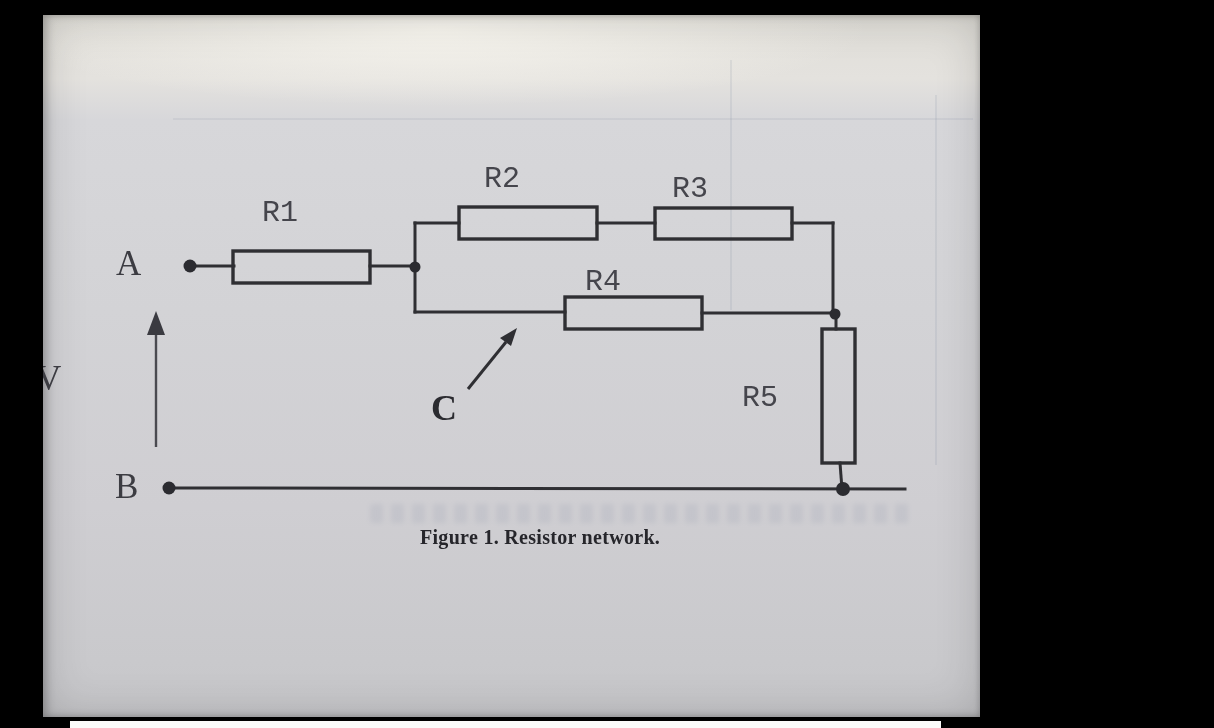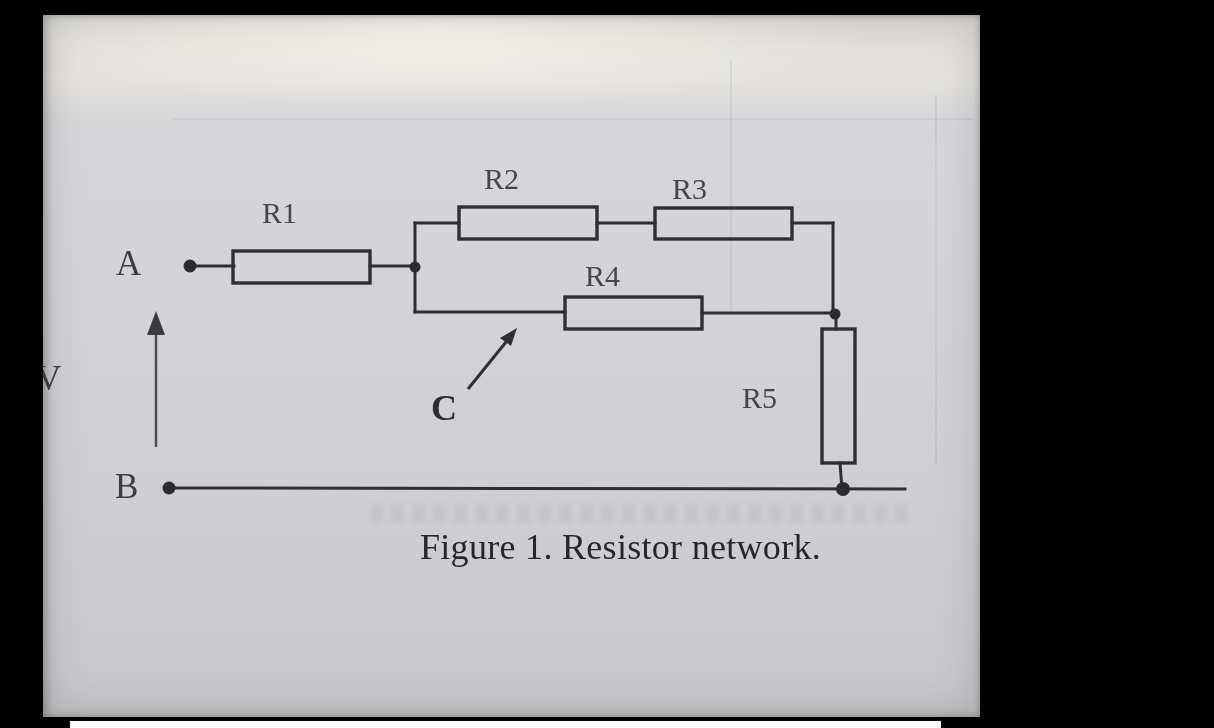--- a/index.html
+++ b/index.html
@@ -11,24 +11,24 @@
     position:absolute;left:43px;top:15px;width:937px;height:702px;overflow:hidden;
     background:
       radial-gradient(ellipse 620px 110px at 42% 2%, rgba(250,248,241,0.85), rgba(250,248,241,0) 70%),
       linear-gradient(180deg,#e0ded8 0%,#e4e2de 9%,#d7d7da 15%,#d3d3d6 42%,#cfced2 70%,#c9c9cc 92%,#c6c6c9 100%);
     box-shadow: inset 0 0 46px rgba(0,0,0,0.16), inset 4px 0 8px rgba(0,0,0,0.22), inset -2px 0 5px rgba(0,0,0,0.12);
   }
   .diagram-layer{position:absolute;left:0;top:0;width:937px;height:702px;filter:blur(0.35px);}
   .circuit-svg{position:absolute;left:0;top:0;}
   .label{position:absolute;color:#3c3c42;line-height:1;white-space:nowrap;}
   .lbl-terminal{font-size:35px;}
-  .lbl-resistor{font-size:30px;color:#45454c;}
+  .lbl-resistor{font-size:30px;color:#45454c;font-family:Liberation Mono, monospace;}
   .lbl-c{font-size:36px;font-weight:bold;color:#2b2b30;}
   .caption{
-    position:absolute;left:377px;top:511px;font-size:36px;font-weight:normal;
+    position:absolute;left:377px;top:511px;font-size:20px;font-weight:bold;
     color:#26262b;letter-spacing:0.3px;filter:blur(0.3px);
   }
   .ghost-text{
     position:absolute;left:327px;top:489px;width:540px;height:19px;border-radius:3px;
     background:repeating-linear-gradient(90deg, rgba(88,102,138,0.55) 0 13px, rgba(88,102,138,0) 13px 21px);
     filter:blur(2.6px);opacity:0.16;
   }
   .ghost-vline{position:absolute;width:2px;background:rgba(110,120,145,0.12);}
   .ghost-vline.g1{left:687px;top:45px;height:250px;}
   .ghost-vline.g2{left:892px;top:80px;height:370px;}
@@ -87,21 +87,21 @@
           <polygon points="517,328 511,346 500,338" fill="#2f2f33"></polygon>
         </g>
       </svg>
 
       <div class="label lbl-terminal" style="left:73px;top:231px">A</div>
       <div class="label lbl-terminal" style="left:72px;top:454px">B</div>
       <div class="label lbl-terminal" style="left:-7px;top:346px">V</div>
       <div class="label lbl-resistor" style="left:219px;top:183px">R1</div>
       <div class="label lbl-resistor" style="left:441px;top:149px">R2</div>
       <div class="label lbl-resistor" style="left:629px;top:159px">R3</div>
-      <div class="label lbl-resistor" style="left:542px;top:246px">R4</div>
+      <div class="label lbl-resistor" style="left:542px;top:252px">R4</div>
       <div class="label lbl-resistor" style="left:699px;top:368px">R5</div>
       <div class="label lbl-c" style="left:388px;top:375px">C</div>
     </div>
 
     <div class="ghost-text"></div>
 
     <div class="caption">Figure 1. Resistor network.</div>
   </div>
 
   <div class="page-edge-strip"></div>

